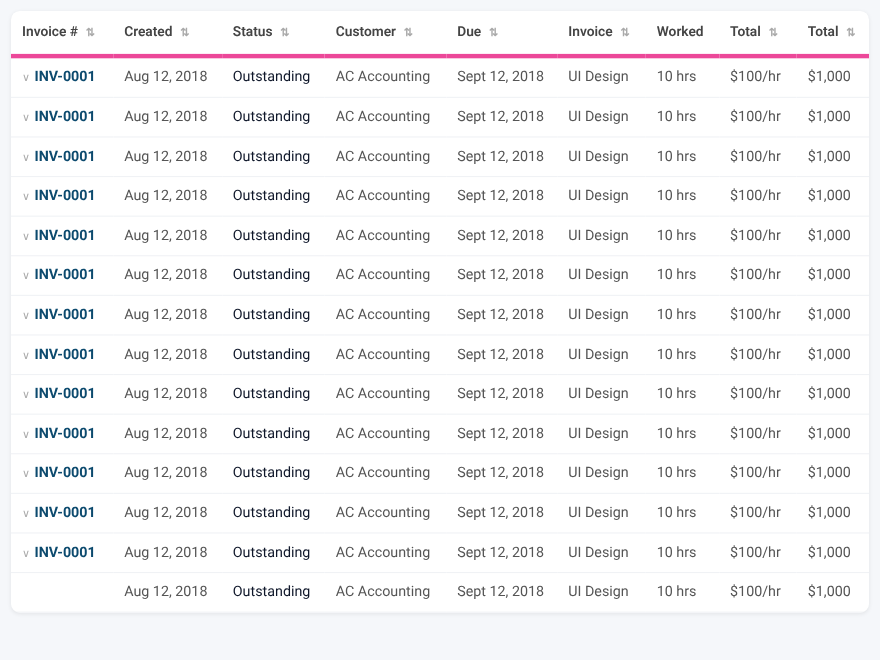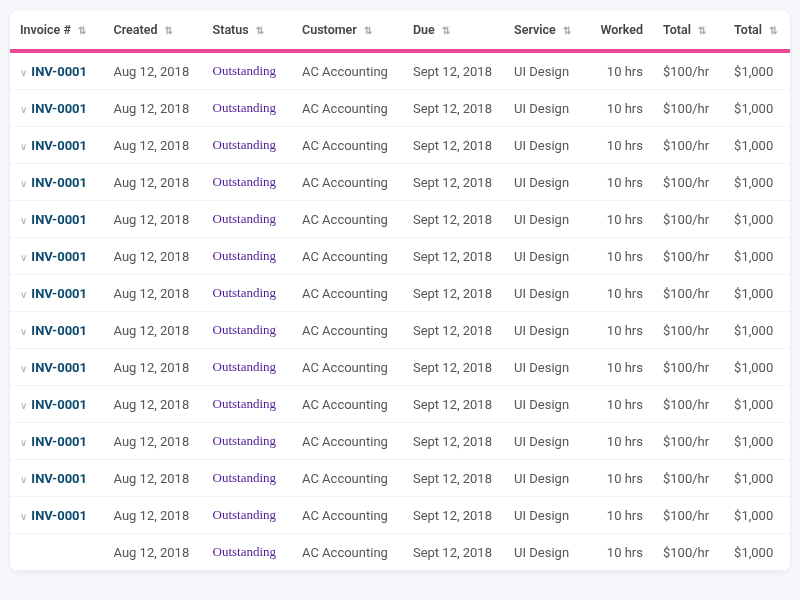--- a/index.html
+++ b/index.html
@@ -69,31 +69,30 @@
       font-weight: 700;
     }
 
     .chevron {
       color: #aaa;
       font-size: 10px;
       margin-right: 4px;
     }
 
     .status-outstanding {
-      color: #4c1d95;
-      font-family: Liberation Serif, serif;
+      color: #0f172a;
     }
 
     .col-invoice { width: 105px; }
     .col-created { width: 105px; }
     .col-status  { width: 100px; }
     .col-customer{ width: 120px; }
     .col-due     { width: 105px; }
     .col-service { width: 90px; }
-    .col-worked  { width: 75px; text-align: right; }
+    .col-worked  { width: 75px; }
     .col-rate    { width: 80px; }
     .col-total   { width: 70px; }
   </style>
 </head>
 <body>
 
 <div class="table-container">
   <table>
     <thead>
       <tr>
@@ -111,21 +110,21 @@
         </th>
         <th class="col-customer">
           <span>Customer</span>
           <span class="sort-icon">⇅</span>
         </th>
         <th class="col-due">
           <span>Due</span>
           <span class="sort-icon">⇅</span>
         </th>
         <th class="col-service">
-          <span>Service</span>
+          <span>Invoice</span>
           <span class="sort-icon">⇅</span>
         </th>
         <th class="col-worked">
           <span>Worked</span>
         </th>
         <th class="col-rate">
           <span>Total</span>
           <span class="sort-icon">⇅</span>
         </th>
         <th class="col-total">

